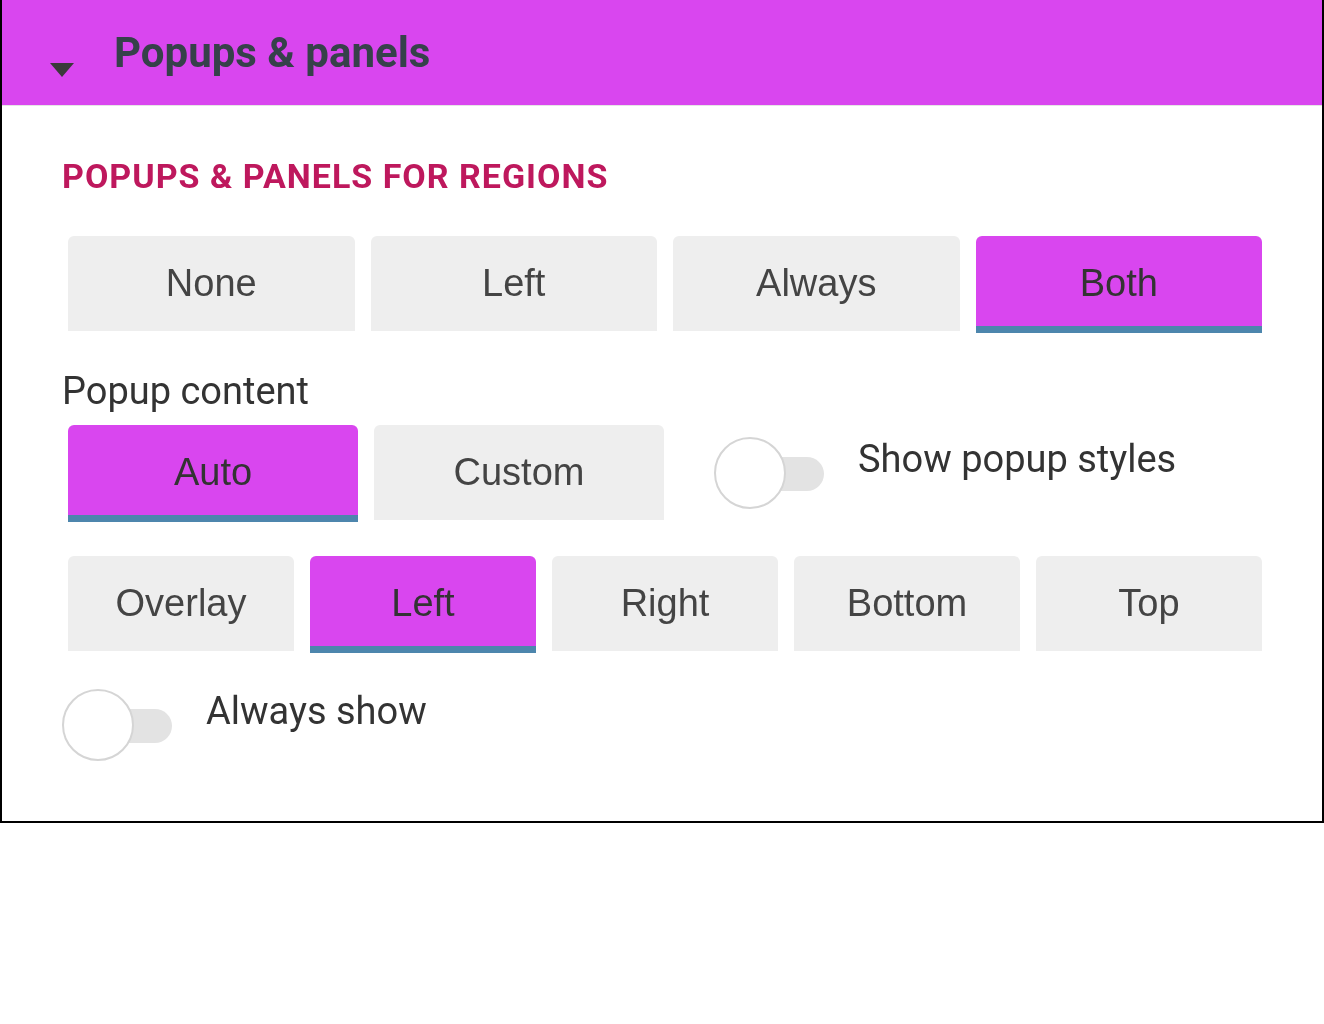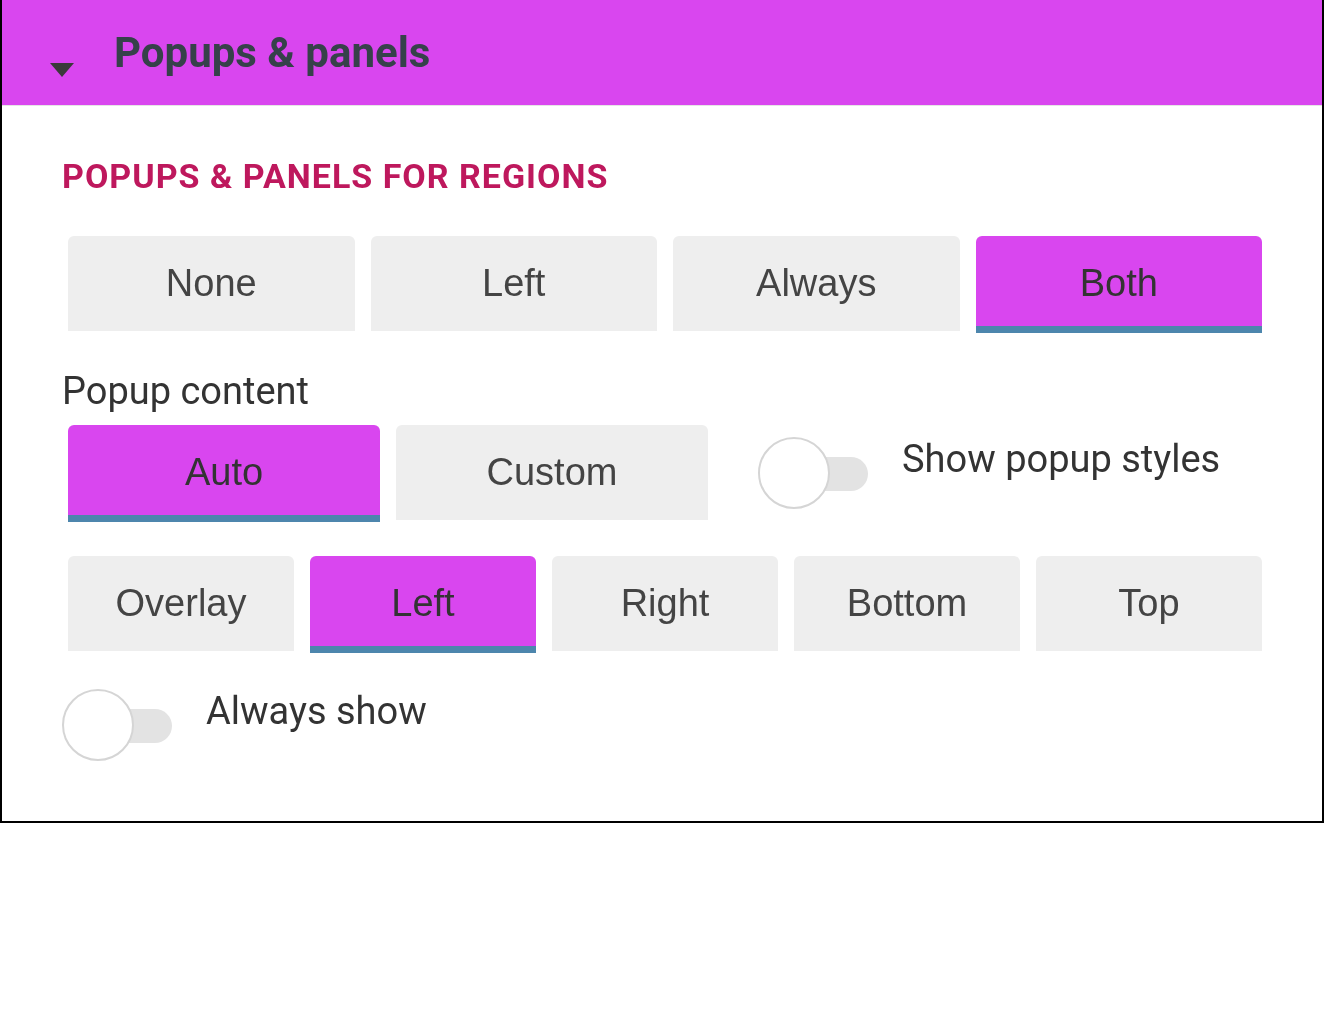--- a/index.html
+++ b/index.html
@@ -82,21 +82,21 @@
     align-items: center;
     gap: 50px;
     margin-bottom: 36px;
   }
   .seg-group-small {
     display: flex;
     gap: 10px;
   }
   .seg-group-small .seg-btn {
     flex: none;
-    width: 312px;
+    width: 290px;
   }
   .seg-group-5 .seg-btn {
     flex: 1 1 0;
   }
   .toggle-wrap {
     display: flex;
     gap: 24px;
   }
   .toggle {
     position: relative;

